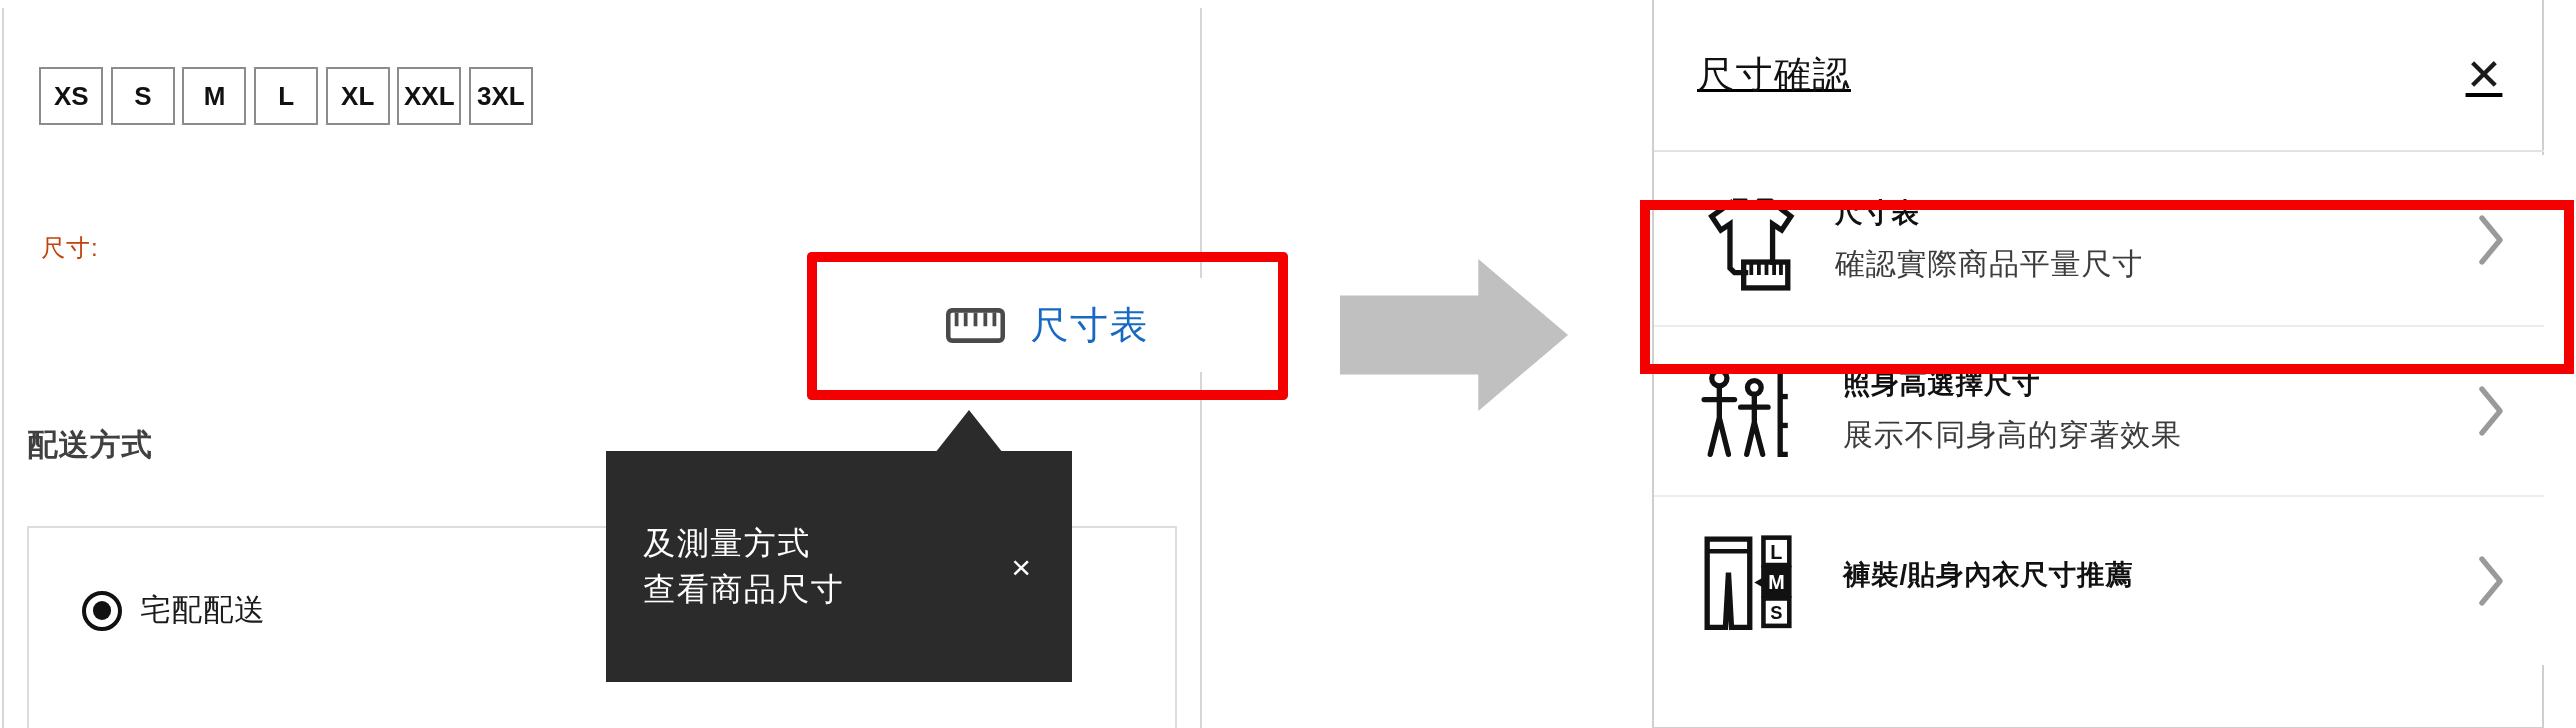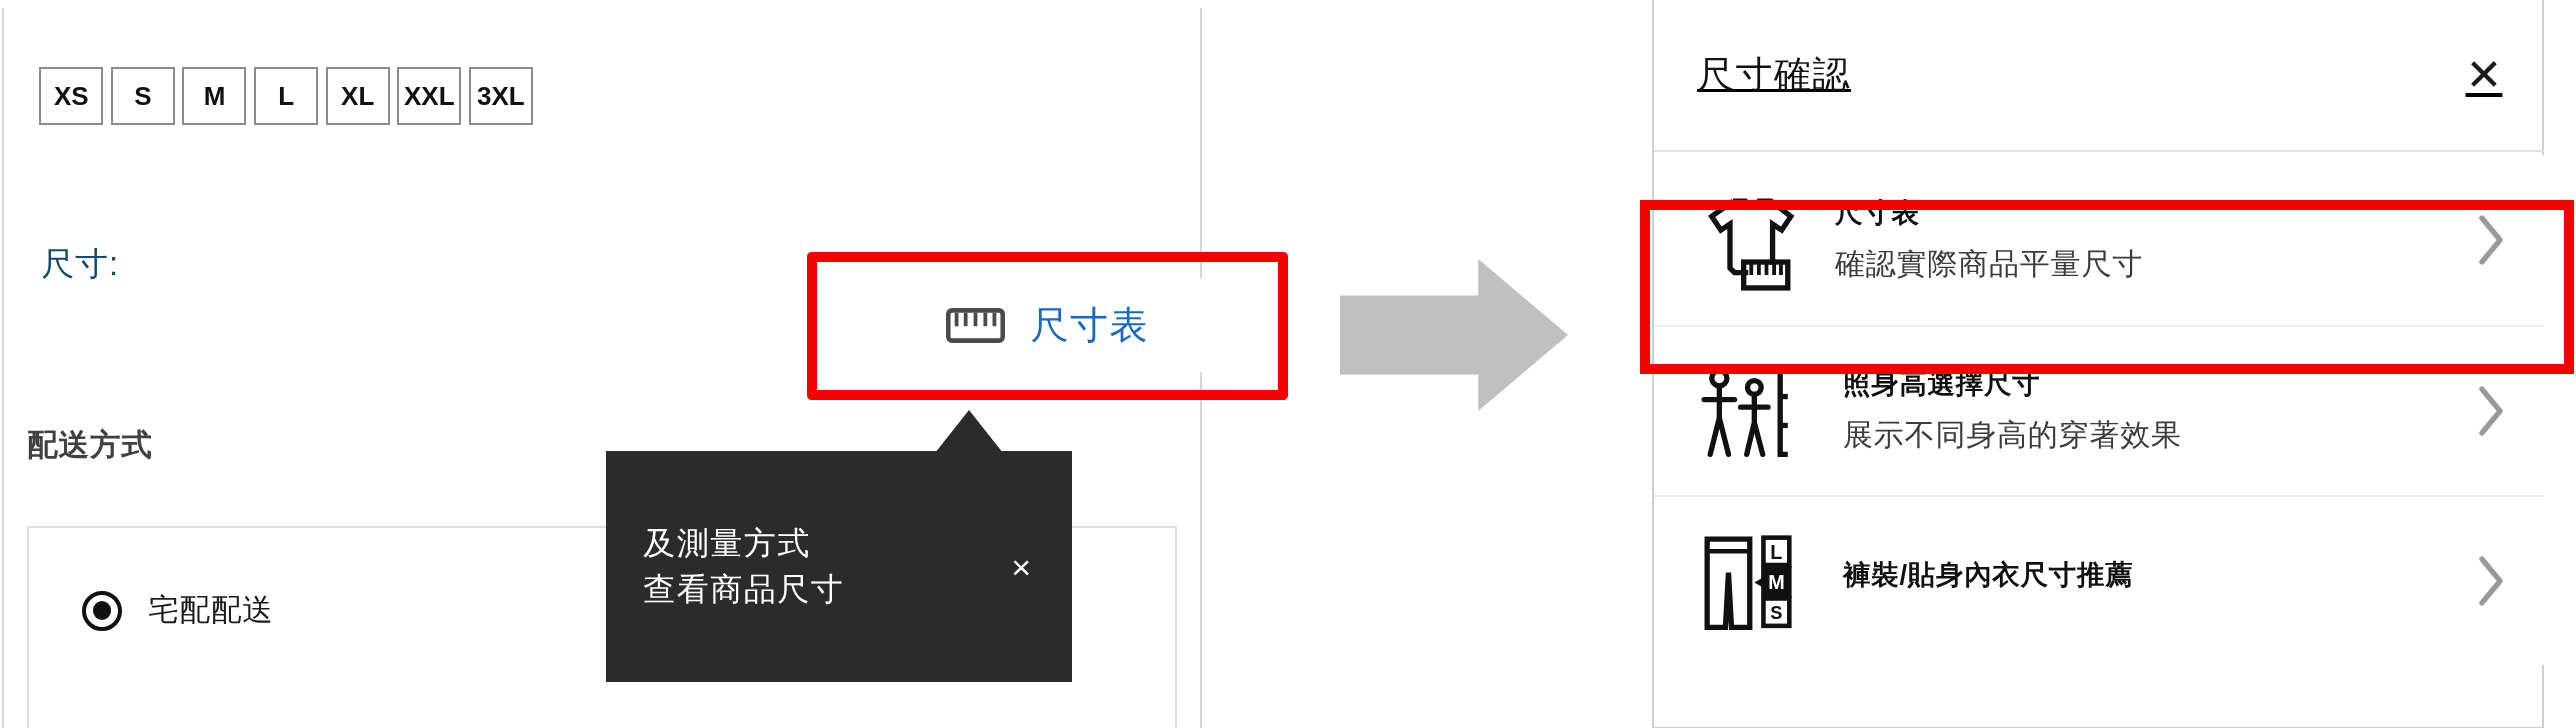--- a/index.html
+++ b/index.html
@@ -49,23 +49,23 @@
     font-size: 26px;
     font-weight: bold;
     color: #111111;
     letter-spacing: 0px;
     cursor: pointer;
   }
 
   #size-label {
     position: absolute;
     left: 37px;
-    top: 234px;
-    font-size: 33px;
-    color: #0c4a6e;
+    top: 224px;
+    font-size: 24px;
+    color: #c2410c;
     letter-spacing: 0.8px;
   }
 
   
   #sizechart-highlight {
     position: absolute;
     left: 803px;
     top: 244px;
     width: 481px;
     height: 148px;
@@ -118,21 +118,21 @@
     height: 208px;
     border: 2.3px solid #dddddd;
     background: #ffffff;
   }
   #delivery-option {
     position: absolute;
     left: 53px;
     top: 62px;
     display: flex;
     align-items: center;
-    gap: 26px;
+    gap: 18px;
     cursor: pointer;
   }
   #radio-outer {
     width: 40px;
     height: 40px;
     border-radius: 50%;
     border: 4.6px solid #111111;
     display: flex;
     align-items: center;
     justify-content: center;

